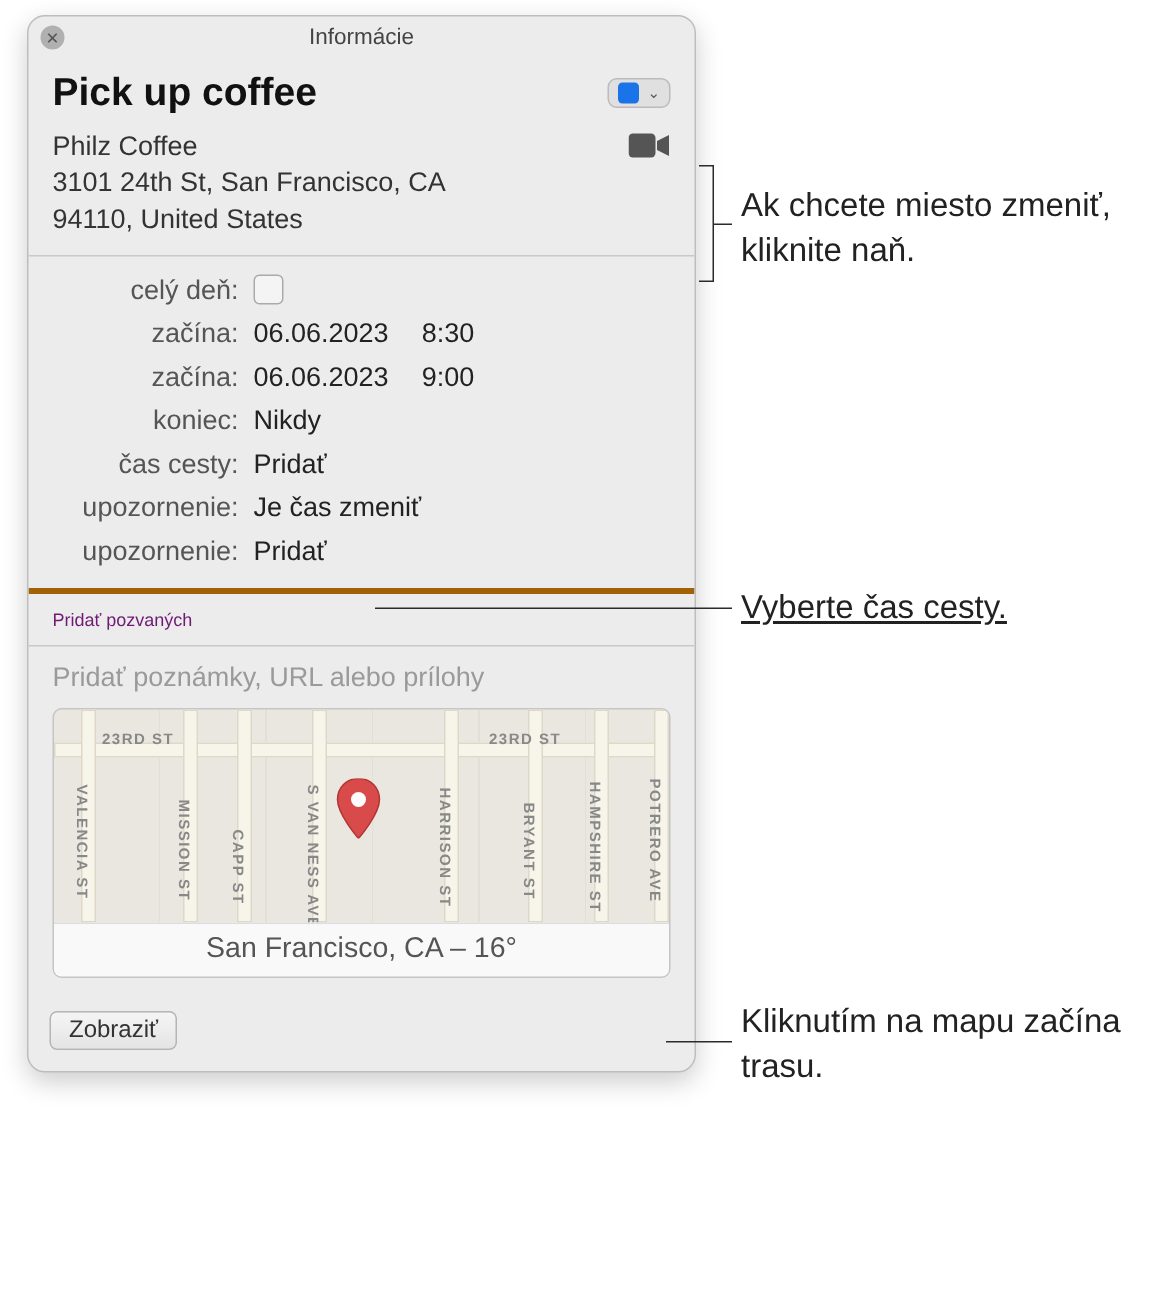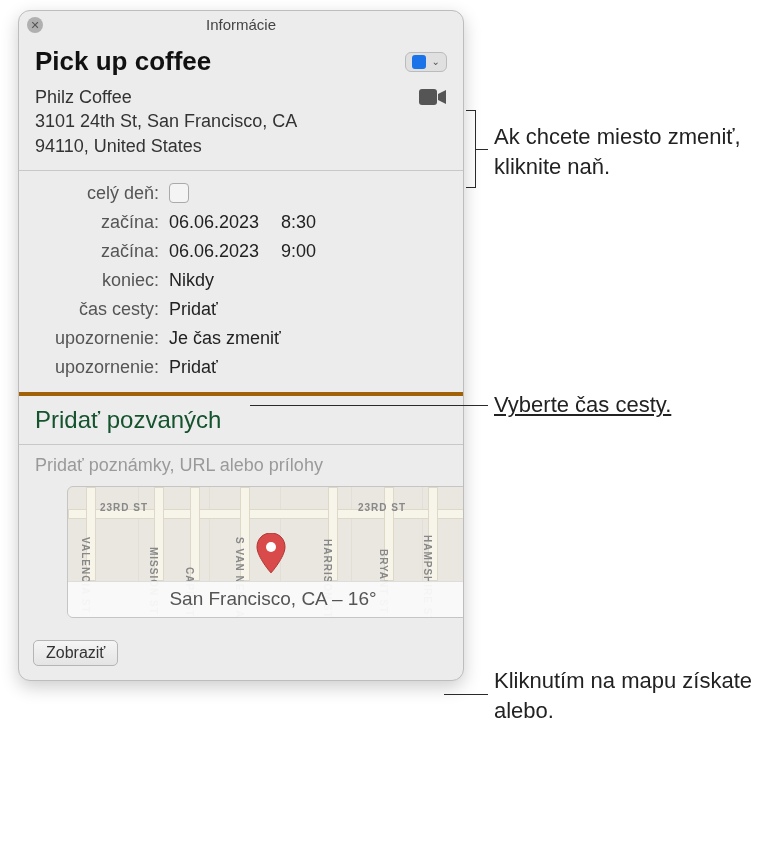--- a/index.html
+++ b/index.html
@@ -115,47 +115,46 @@
   }
   .allday-box {
     width: 20px; height: 20px;
     border: 1px solid #aaa;
     border-radius: 4px;
     background: #f4f4f4;
     cursor: pointer;
   }
   .section-placeholder {
     padding: 10px 16px;
-    color: #14532d;
-    font-size: 24px;
+    color: #701a75;
+    font-size: 12px;
     border-bottom: 1px solid #c8c8c8;
     cursor: text;
   }
   .notes-sect {
     padding: 10px 16px 14px;
   }
   .notes-ph {
     color: #9a9a9a;
     font-size: 18px;
     margin-bottom: 10px;
     cursor: text;
   }
   .map {
     position: relative;
     width: 100%;
-    height: 132px;
+    height: 180px;
     border: 1px solid #c5c5c5;
     border-radius: 6px;
     background:
       linear-gradient(0deg, rgba(255,255,255,0) 78%, rgba(0,0,0,0) 78%),
       repeating-linear-gradient(90deg, #e9e7df 0 70px, #e2e0d6 70px 71px),
       repeating-linear-gradient(0deg, #e9e7df 0 55px, #e2e0d6 55px 56px);
     overflow: hidden;
     cursor: pointer;
-    margin-left: 32px;
   }
   .road {
     position: absolute;
     background: #f7f4ea;
     border: 1px solid #ddd8c8;
   }
   .road.h { height: 10px; left: 0; right: 0; }
   .road.v { width: 10px; top: 0; bottom: 36px; }
   .street-label {
     position: absolute;
@@ -333,13 +332,13 @@
 </div>
 
 <div class="bracket" style="left:466px; top:110px; height:78px;"></div>
 <div class="callout-line" style="left:476px; top:149px; width:12px;"></div>
 <div class="callout" style="left:494px; top:122px; width:260px;">Ak chcete miesto zmeniť, kliknite naň.</div>
 
 <div class="callout-line" style="left:250px; top:405px; width:238px;"></div>
 <div class="callout" style="left:494px; top:390px; width:260px;text-decoration:underline;">Vyberte čas cesty.</div>
 
 <div class="callout-line" style="left:444px; top:694px; width:44px;"></div>
-<div class="callout" style="left:494px; top:666px; width:260px;">Kliknutím na mapu získate alebo.</div>
+<div class="callout" style="left:494px; top:666px; width:260px;">Kliknutím na mapu začína trasu.</div>
 
 </body></html>

